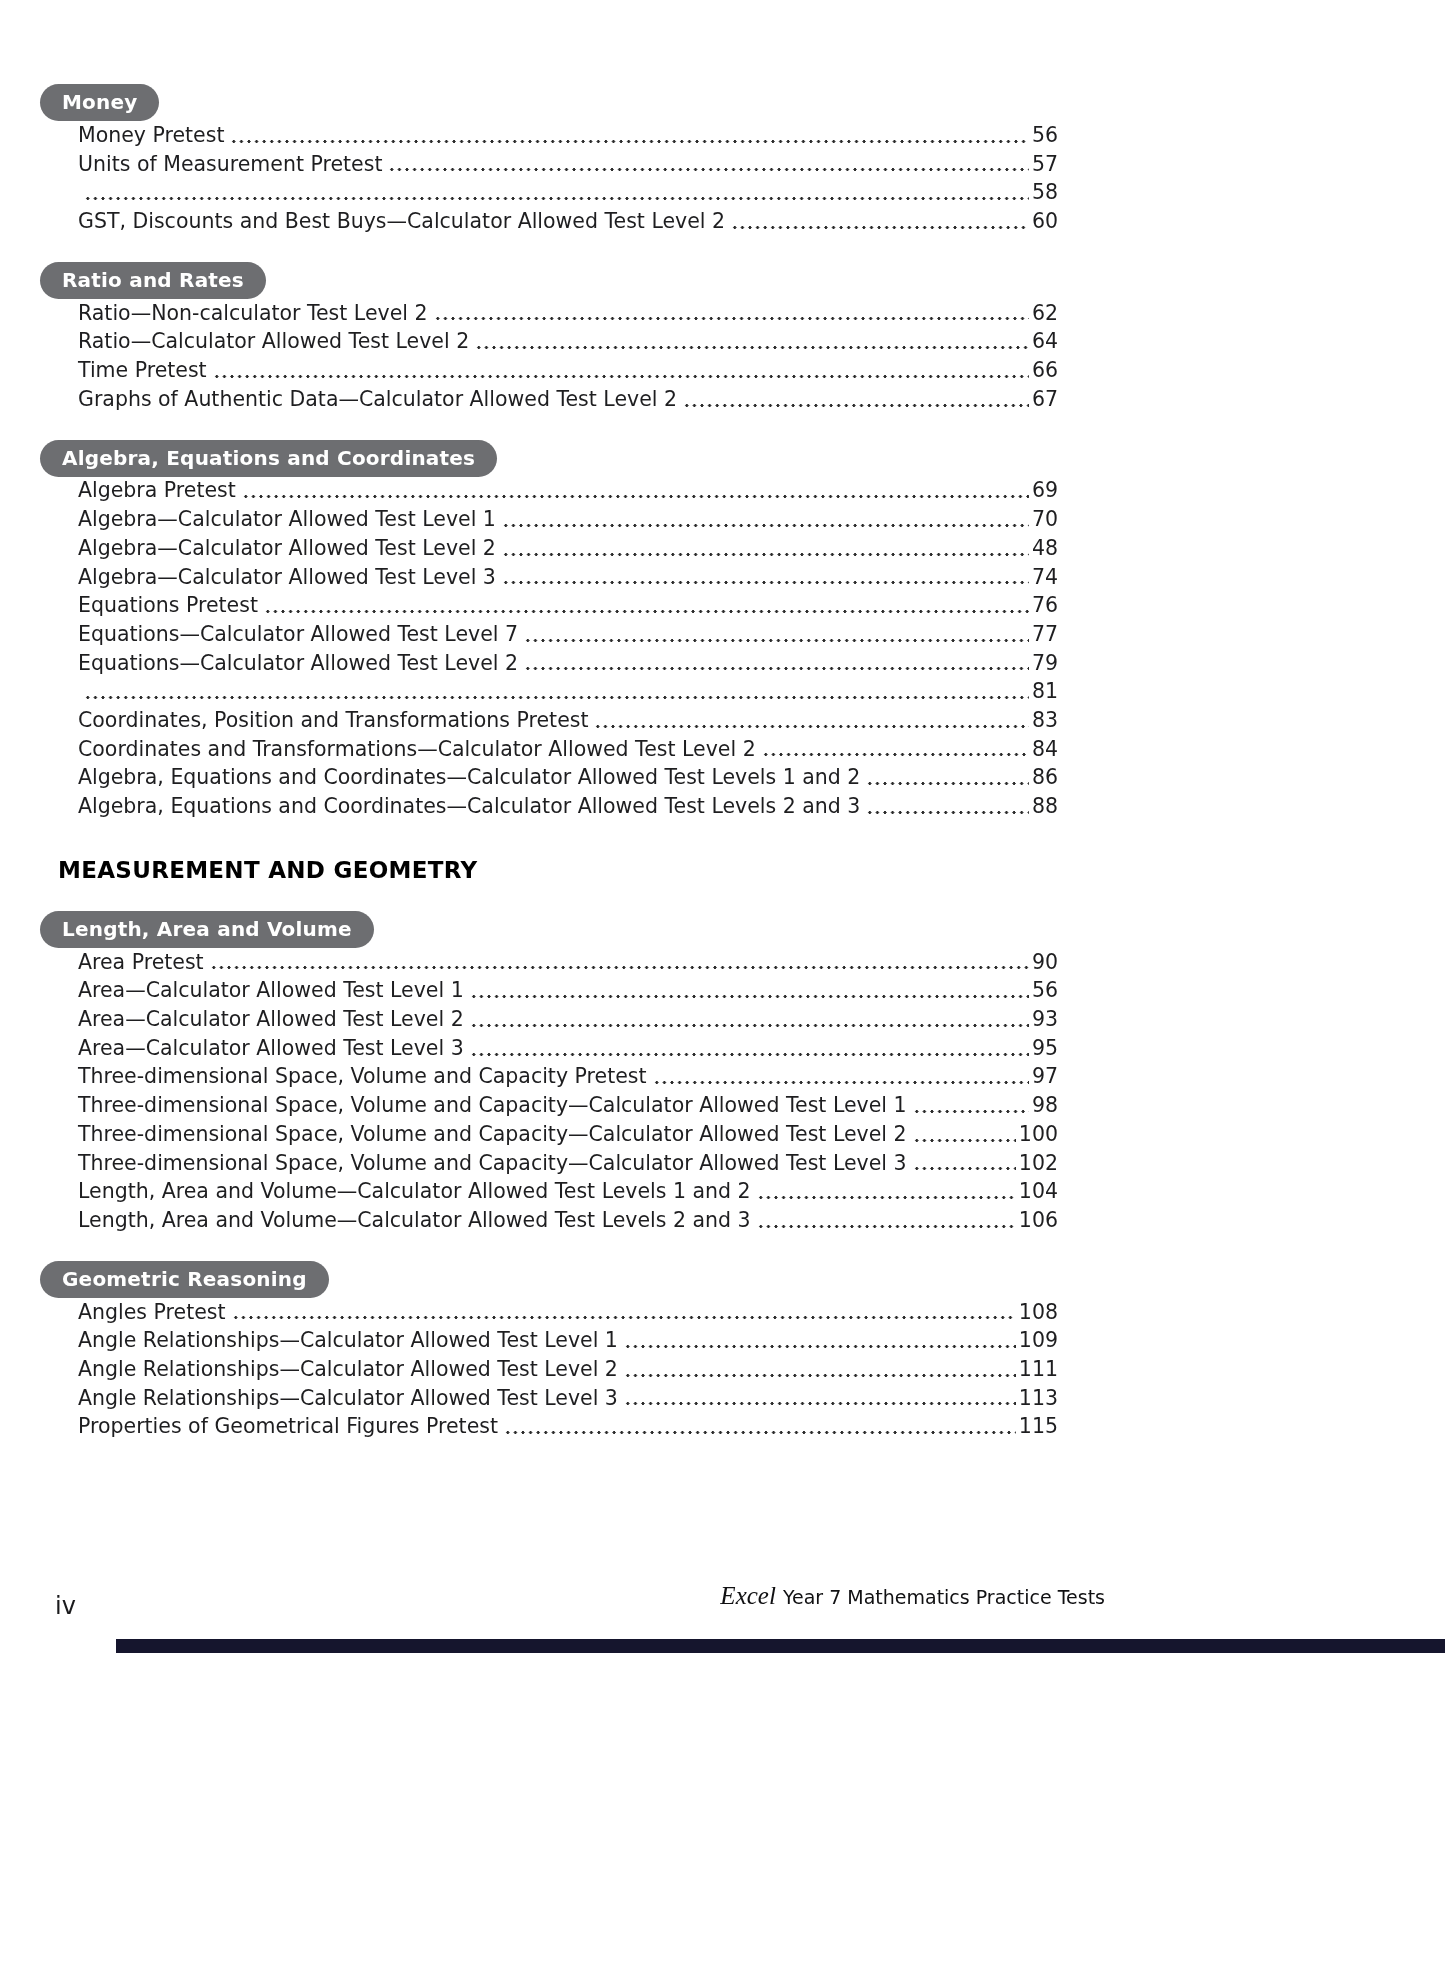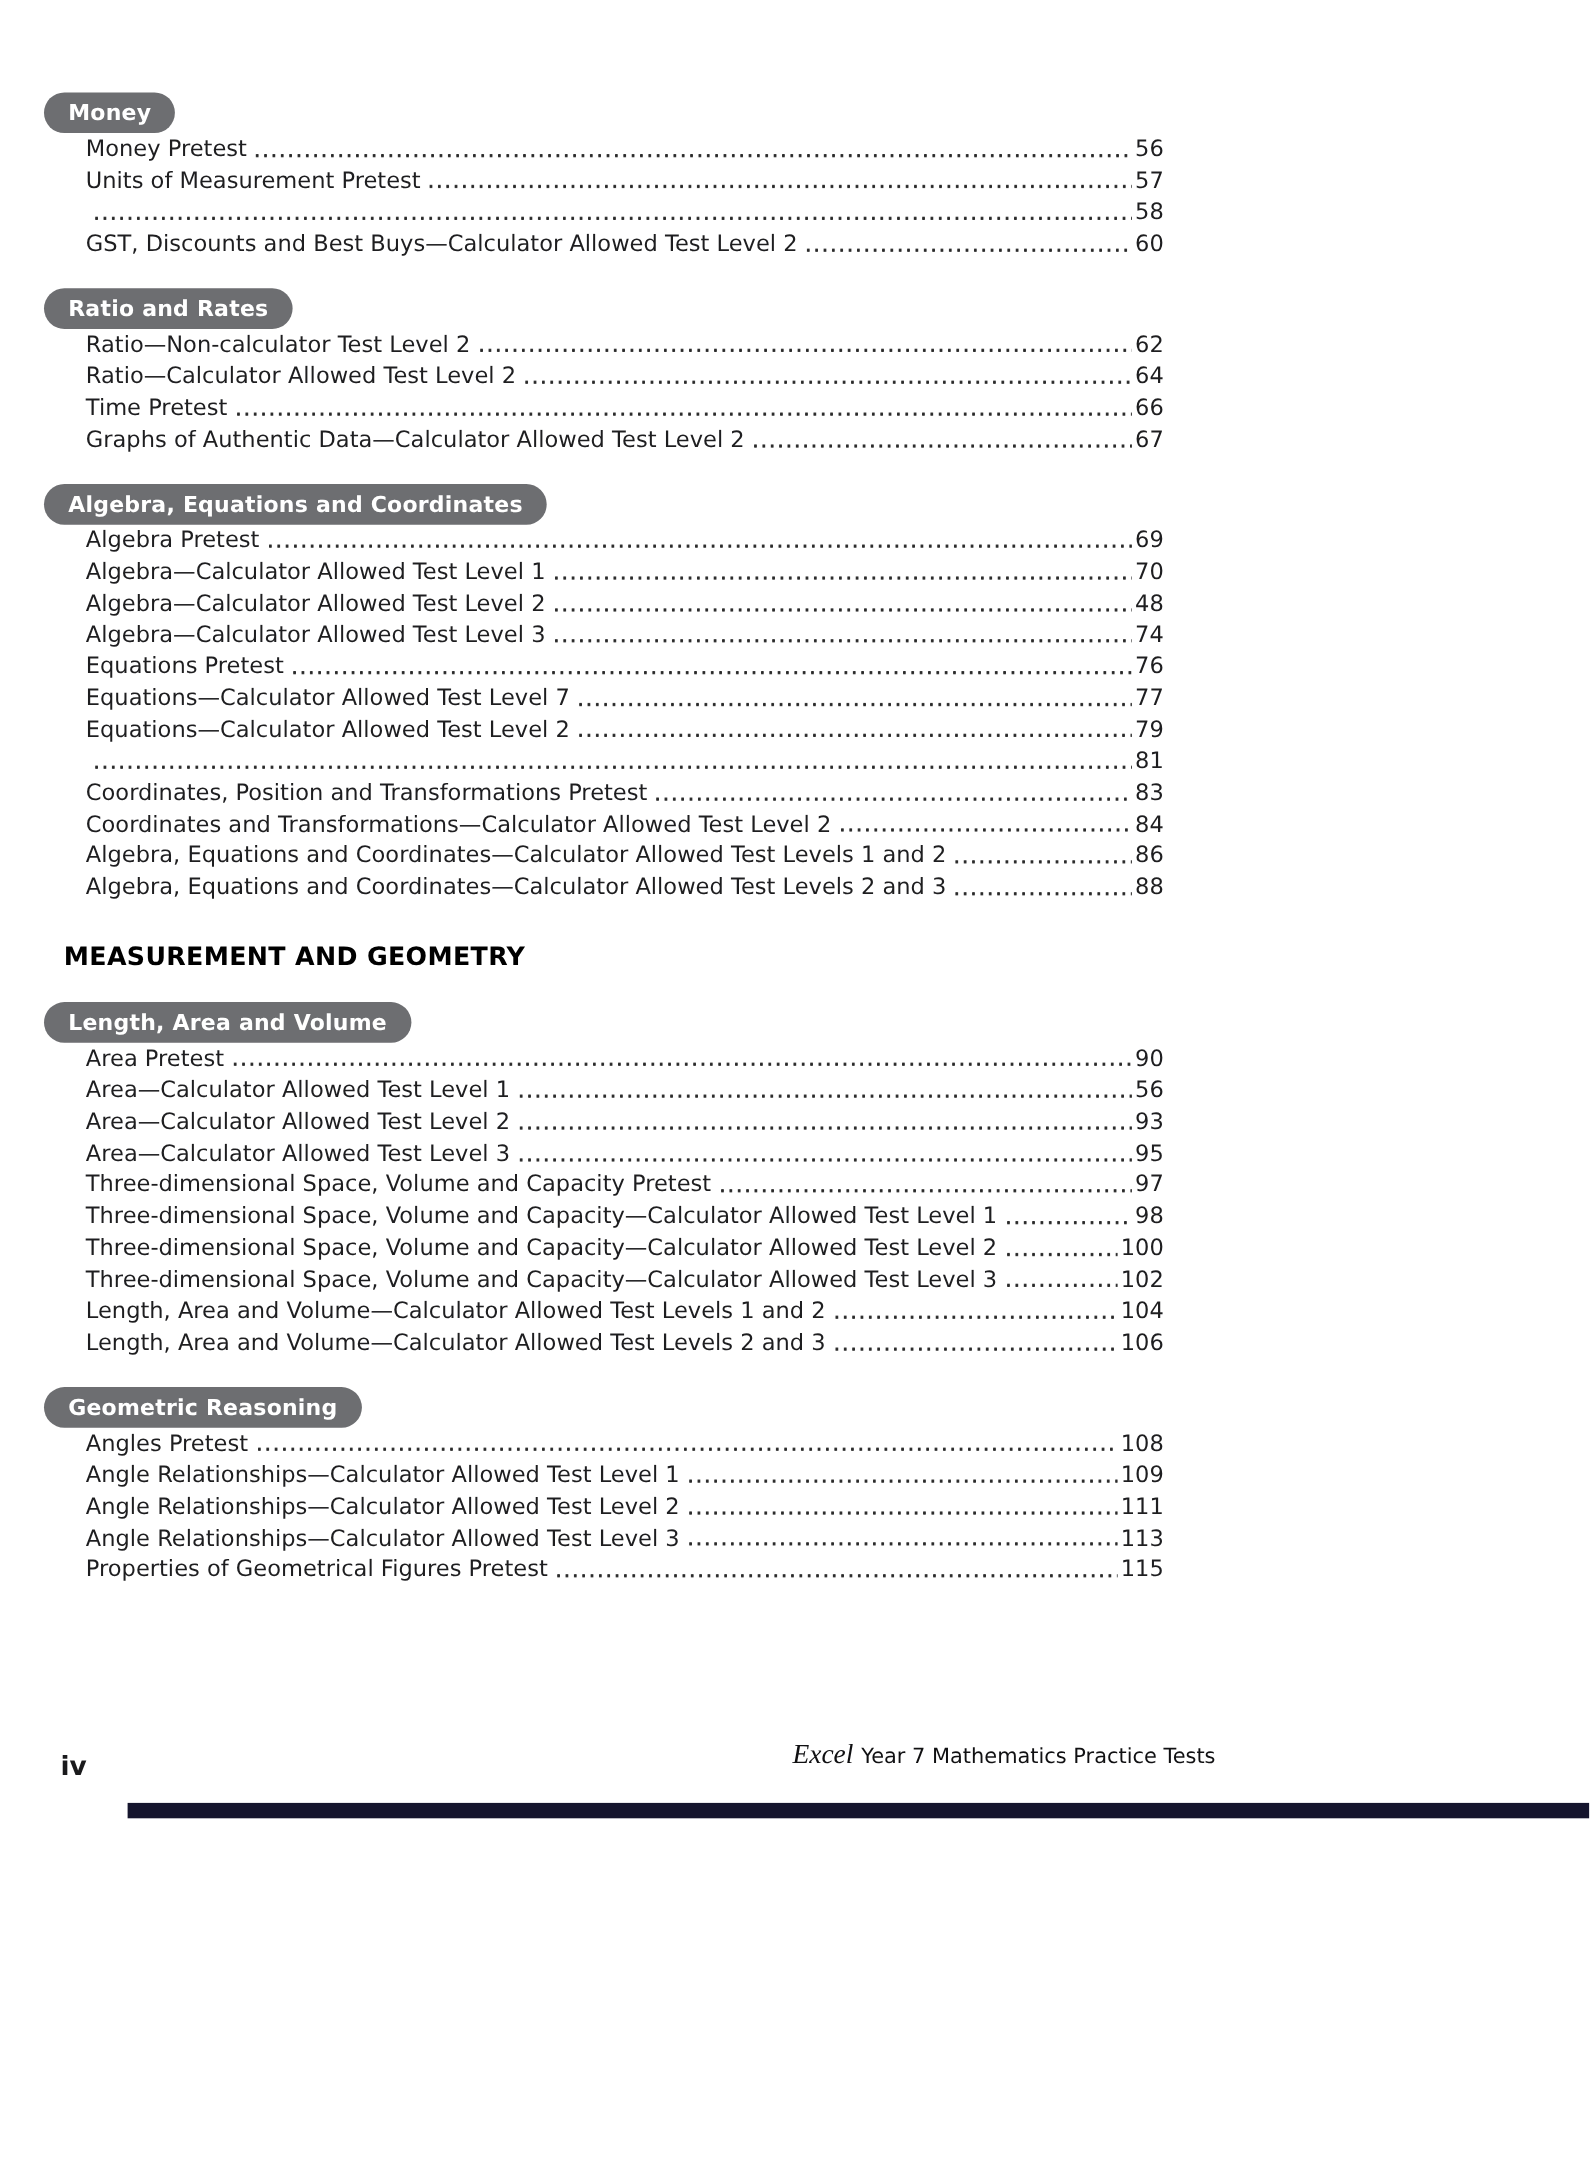--- a/index.html
+++ b/index.html
@@ -59,21 +59,21 @@
     font-weight: bold;
     letter-spacing: 0.3px;
     color: #000000;
     margin: 36px 0 28px 18px;
   }
   .footer-page {
     position: absolute;
     left: 55px;
     bottom: 42px;
     font-size: 24px;
-    font-weight: bold;
+    font-weight: normal;
     color: #1a1a1c;
   }
   .footer-right {
     position: absolute;
     right: 340px;
     bottom: 52px;
     white-space: nowrap;
   }
   .brand {
     font-family: "Liberation Serif", "DejaVu Serif", serif;

